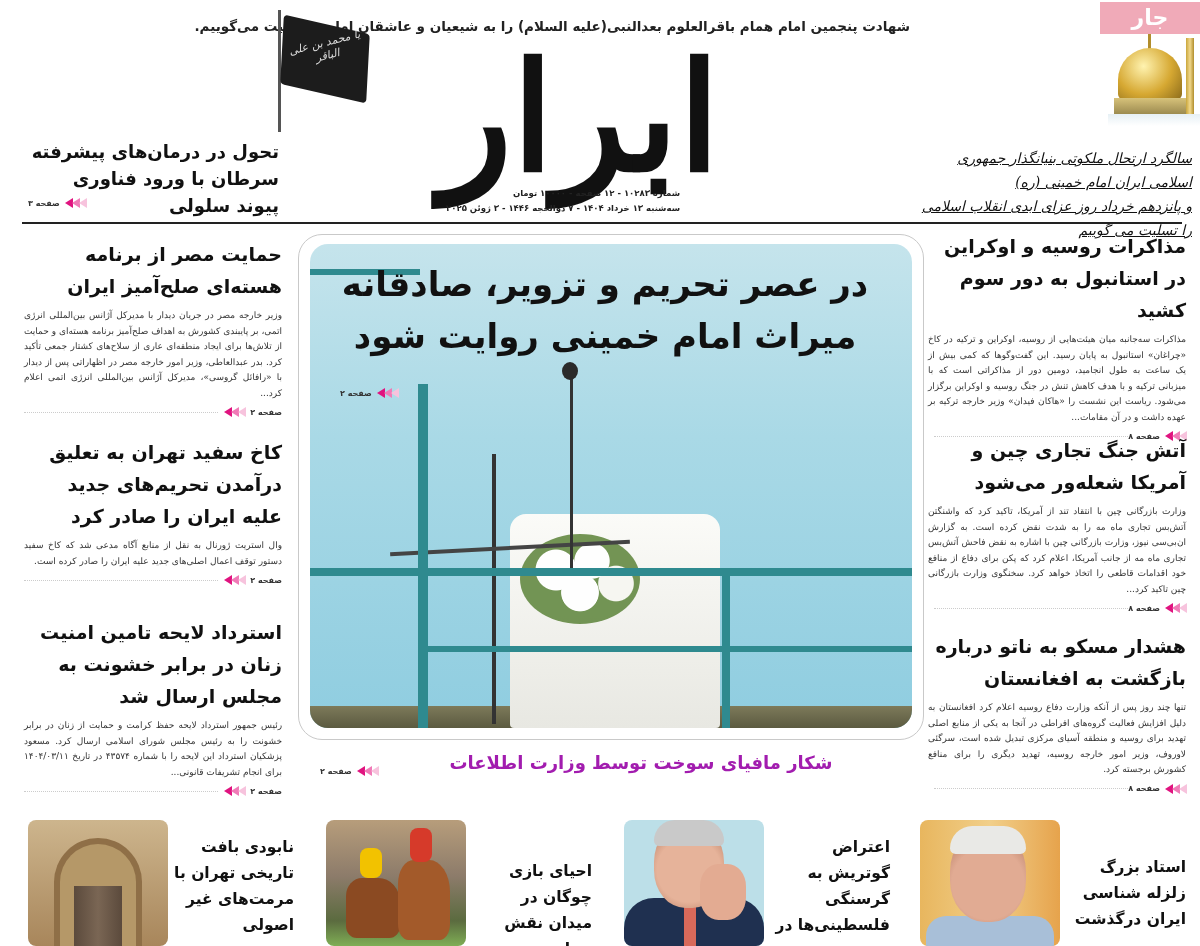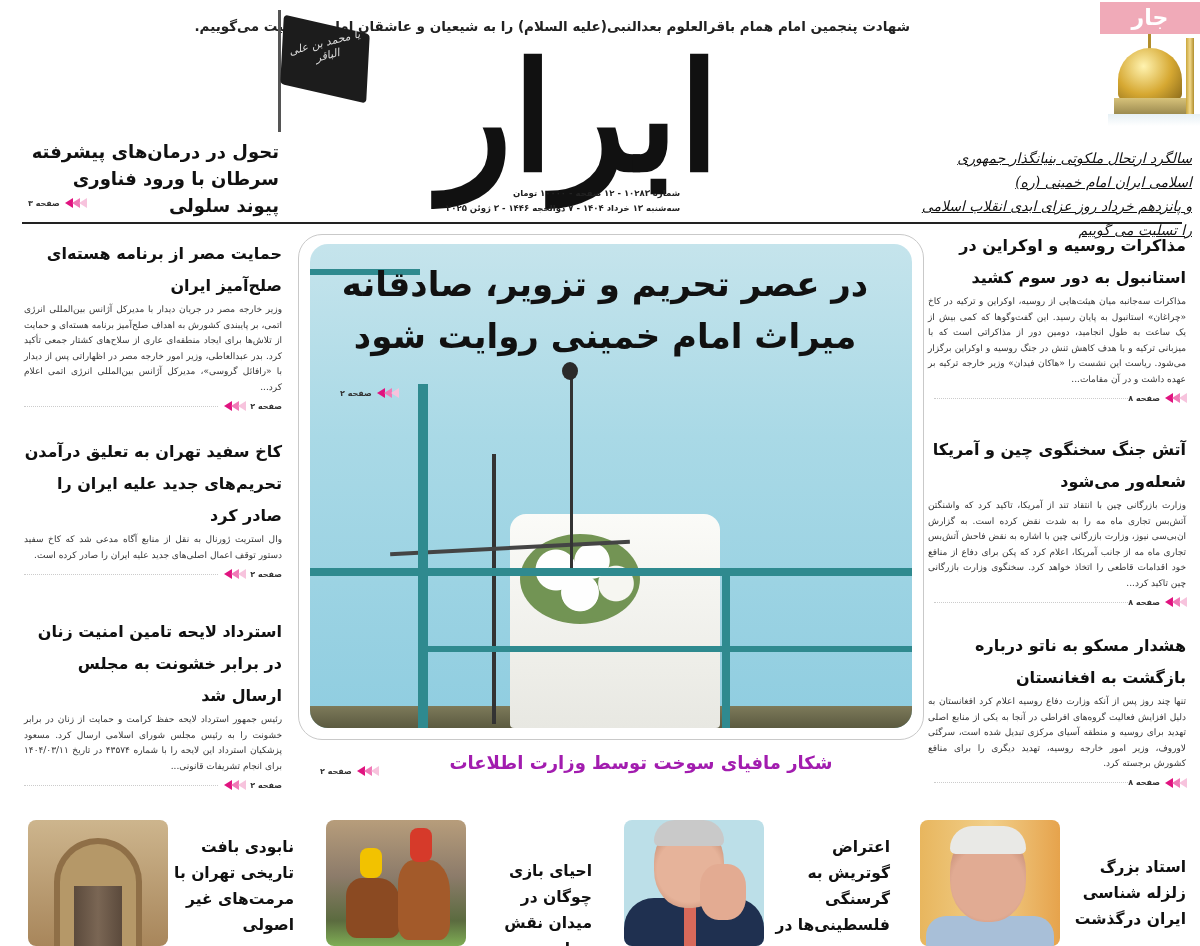--- a/index.html
+++ b/index.html
@@ -36,22 +36,22 @@
   .arrows .a2 { border-right: 8px solid #f07ab7; }
   .arrows .a3 { border-right: 8px solid #f7c3dd; }
   .teaser-top-ref { top: 198px; left: 28px; }
 
   .rule-main { top: 222px; left: 22px; width: 1160px; height: 2px; background: #222; }
 
   
   .col { width: 258px; text-align: right; }
   .col-left { left: 24px; }
   .col-right { left: 928px; }
-  .headline { font-size: 16px; font-weight: bold; line-height: 32px; color: #111; text-align: right; }
-  .body { font-family: "DejaVu Serif", serif; font-size: 9px; line-height: 15.5px; color: #333; text-align: justify; text-align-last: right; }
+  .headline { font-size: 19px; font-weight: bold; line-height: 32px; color: #111; text-align: right; }
+  .body { font-family: "DejaVu Serif", serif; font-size: 9px; line-height: 15.5px; color: #333; text-align: justify; text-align-last: right; margin-top: 6px; }
   .ref-row { display: flex; flex-direction: row; align-items: center; margin-top: 6px; }
   .dots { flex: 1; border-bottom: 1px dotted #ccc; margin-left: 6px; height: 1px; align-self: center; }
 
   
   .feature-frame { top: 234px; left: 298px; width: 626px; height: 506px; border: 1.5px solid #c9c9c9; border-radius: 24px; background: #fff; }
   .feature-photo { top: 244px; left: 310px; width: 602px; height: 484px; border-radius: 18px; overflow: hidden; background: linear-gradient(180deg, #c5e4ec 0%, #a9d9e6 40%, #8fcde0 100%); }
   .feature-headline { top: 258px; left: 310px; width: 590px; font-size: 34px; font-weight: bold; line-height: 52px; text-align: center; color: #111; }
   .feature-ref { top: 388px; left: 340px; }
 
   .rail-v1 { left: 108px; top: 140px; width: 10px; height: 350px; background: #2f8a8f; }
@@ -150,21 +150,21 @@
           <span class="a2"></span>
           <span class="a3"></span>
         </span>
       <span>صفحه ۸</span>
     </div>
     <div class="dots"></div>
   </div>
 </div>
 
 <div class="abs col col-right" style="top:434px;">
-  <div class="headline">آتش جنگ سخنگوی چین و آمریکا شعله‌ور می‌شود</div>
+  <div class="headline">آتش جنگ تجاری چین و آمریکا شعله‌ور می‌شود</div>
   <div class="body">وزارت بازرگانی چین با انتقاد تند از آمریکا، تاکید کرد که واشنگتن آتش‌بس تجاری ماه مه را به شدت نقض کرده است. به گزارش ان‌بی‌سی نیوز، وزارت بازرگانی چین با اشاره به نقض فاحش آتش‌بس تجاری ماه مه از جانب آمریکا، اعلام کرد که پکن برای دفاع از منافع خود اقدامات قاطعی را اتخاذ خواهد کرد. سخنگوی وزارت بازرگانی چین تاکید کرد...</div>
   <div class="ref-row">
     <div class="page-ref">
       <span class="arrows">
           <span class="a1"></span>
           <span class="a2"></span>
           <span class="a3"></span>
         </span>
       <span>صفحه ۸</span>
     </div>

